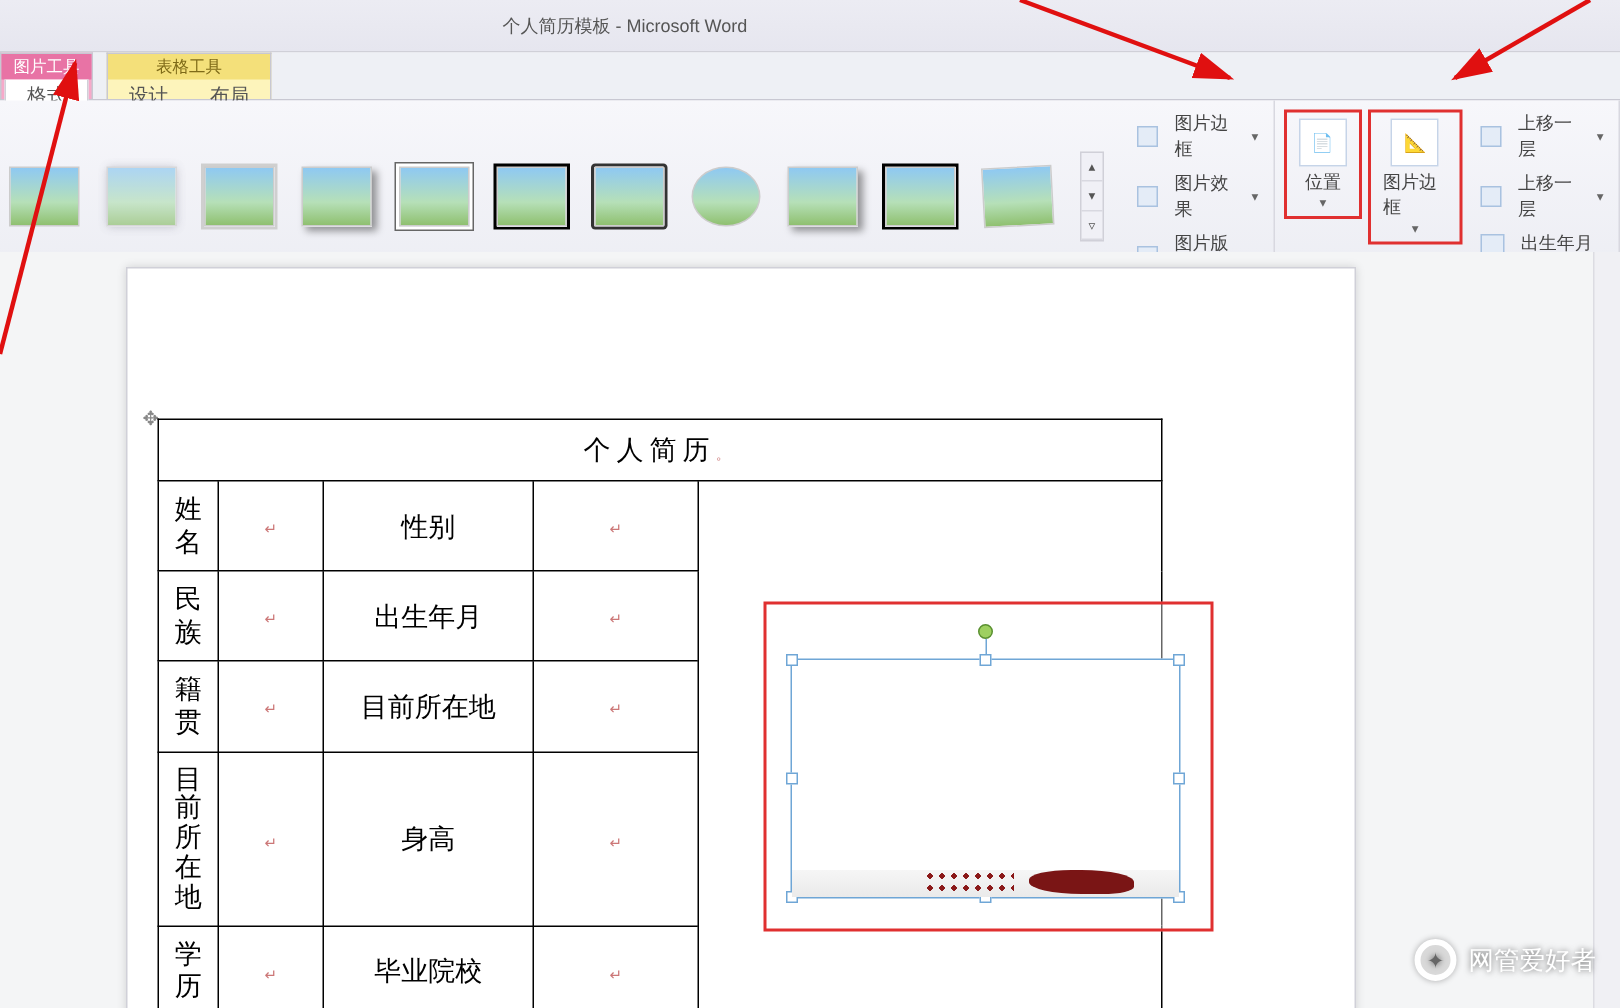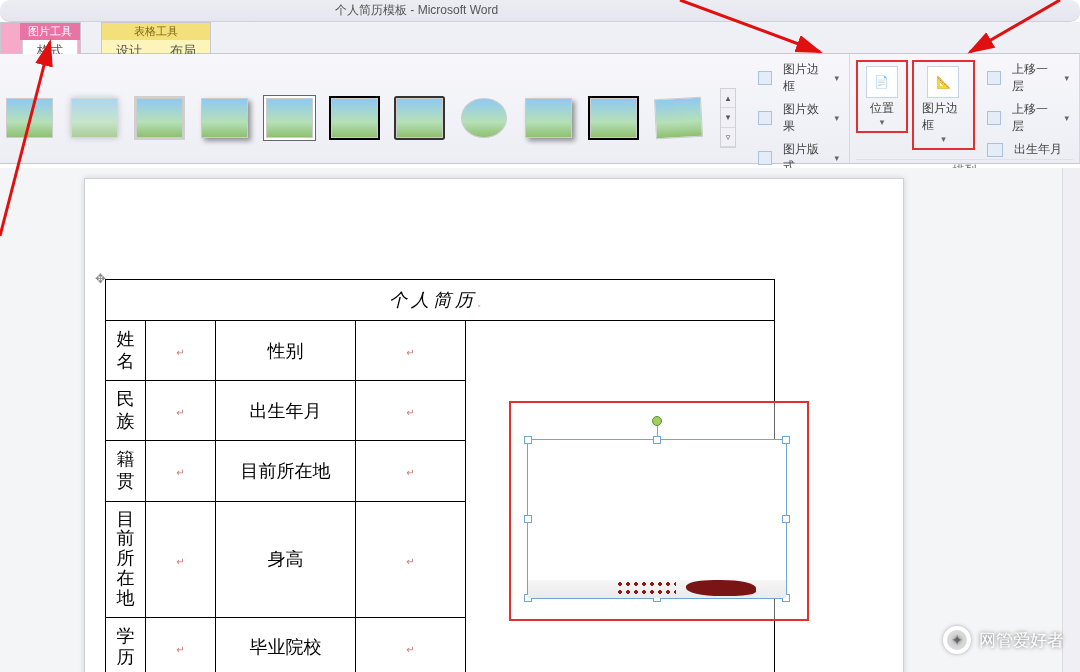--- a/index.html
+++ b/index.html
@@ -1,26 +1,26 @@
 <!DOCTYPE html>
 <html><head>
 <meta charset="utf-8">
 <style>
   * { box-sizing: border-box; margin: 0; padding: 0; }
   body { font-family: "Microsoft YaHei", "SimSun", sans-serif; background: #fff; width: 1080px; height: 672px; overflow: hidden; position: relative; }
 
   
-  .titlebar { height: 22px; background: linear-gradient(#ececf3, #e6e6ef); border-bottom: 1px solid #d0d0d8; display: flex; align-items: center; border-radius: 10px; }
+  .titlebar { height: 35px; background: linear-gradient(#ececf3, #e6e6ef); border-bottom: 1px solid #d0d0d8; display: flex; align-items: center; }
   .titlebar .title-text { margin-left: 335px; font-size: 12px; color: #555; }
 
   
   .tabstrip { height: 32px; display: flex; border-bottom: 1px solid #c8c8d2; background: #eef0f5; }
   .context-tab { display: flex; flex-direction: column; align-items: center; font-size: 12px; border: 1px solid #c8c8d2; border-bottom: none; }
-  .ct-pic { background: #f7a9c9; color: #9f2b6d; padding-left: 19px; }
-  .ct-tbl { background: #fdf4bb; color: #7e6a18; margin-left: 20px; }
+  .ct-pic { background: #f7a9c9; color: #9f2b6d; }
+  .ct-tbl { background: #fdf4bb; color: #7e6a18; margin-left: 9px; }
   .ct-head { padding: 1px 8px; font-size: 11px; width: 100%; text-align: center; }
   .ct-pic .ct-head { background: #e873a5; color: #fff; }
   .ct-tbl .ct-head { background: #f4e07a; }
   .ct-tabs { display: flex; }
   .ct-tab { padding: 2px 14px; font-size: 13px; color: #555; cursor: pointer; }
   .ct-tab.active { background: #fff; border-left: 1px solid #d0d0d8; border-right: 1px solid #d0d0d8; }
 
   
   .ribbon { height: 110px; background: linear-gradient(#f7f7fb, #edeef4); border-bottom: 1px solid #c8c8d2; display: flex; position: relative; }
   .group { border-right: 1px solid #d8d8e0; padding: 6px 6px 2px 6px; display: flex; flex-direction: column; position: relative; }
@@ -45,21 +45,21 @@
   .big-btn { display:flex; flex-direction:column; align-items:center; font-size:12px; color:#444; padding:2px 6px; cursor:pointer; }
   .big-btn .big-icon { width:32px; height:32px; background:#fff; border:1px solid #c6d4e8; margin-bottom:2px; display:flex; align-items:center; justify-content:center; }
   .red-box-highlight { border:2px solid #e03030; padding:2px; }
 
   
   .doc-area { position:absolute; top:168px; left:0; right:0; bottom:0; background:#f4f5f6; }
   .page { position:absolute; left:84px; top:10px; width:820px; height:600px; background:#fff; border:1px solid #d0d0d8; box-shadow: 0 0 6px rgba(0,0,0,0.15); }
 
   .resume-table { position:absolute; left:20px; top:100px; border-collapse:collapse; width:670px; font-family:"SimSun"; }
   .resume-table td { border:1px solid #000; text-align:center; font-size:18px; padding:8px 4px; }
-  .resume-title { font-size:26px; font-weight:normal; padding:10px; letter-spacing:4px; font-family:"SimSun";font-style:italic; }
+  .resume-title { font-size:26px; font-weight:normal; padding:10px; letter-spacing:4px; font-family:"SimSun"; }
   .vcol { width:40px; font-size:18px; line-height:1.2; }
   .marker { font-size:10px; color:#c77; }
   .anchor-mark { position:absolute; left:10px; top:92px; font-size:13px; color:#888; }
 
   
   .sel-pic-outer { position:absolute; left:424px; top:222px; width:300px; height:220px; border:2px solid #e03030; background:rgba(255,255,255,0.4); }
   .sel-pic { position:absolute; left:16px; top:36px; width:260px; height:160px; border:1px solid #6fa6d6; background:#fff; }
   .handle { position:absolute; width:8px; height:8px; background:#fff; border:1px solid #6fa6d6; }
   .h-tl{left:-4px;top:-4px}.h-tr{right:-4px;top:-4px}.h-bl{left:-4px;bottom:-4px}.h-br{right:-4px;bottom:-4px}
   .h-tm{left:50%;top:-4px;margin-left:-4px}.h-bm{left:50%;bottom:-4px;margin-left:-4px}

